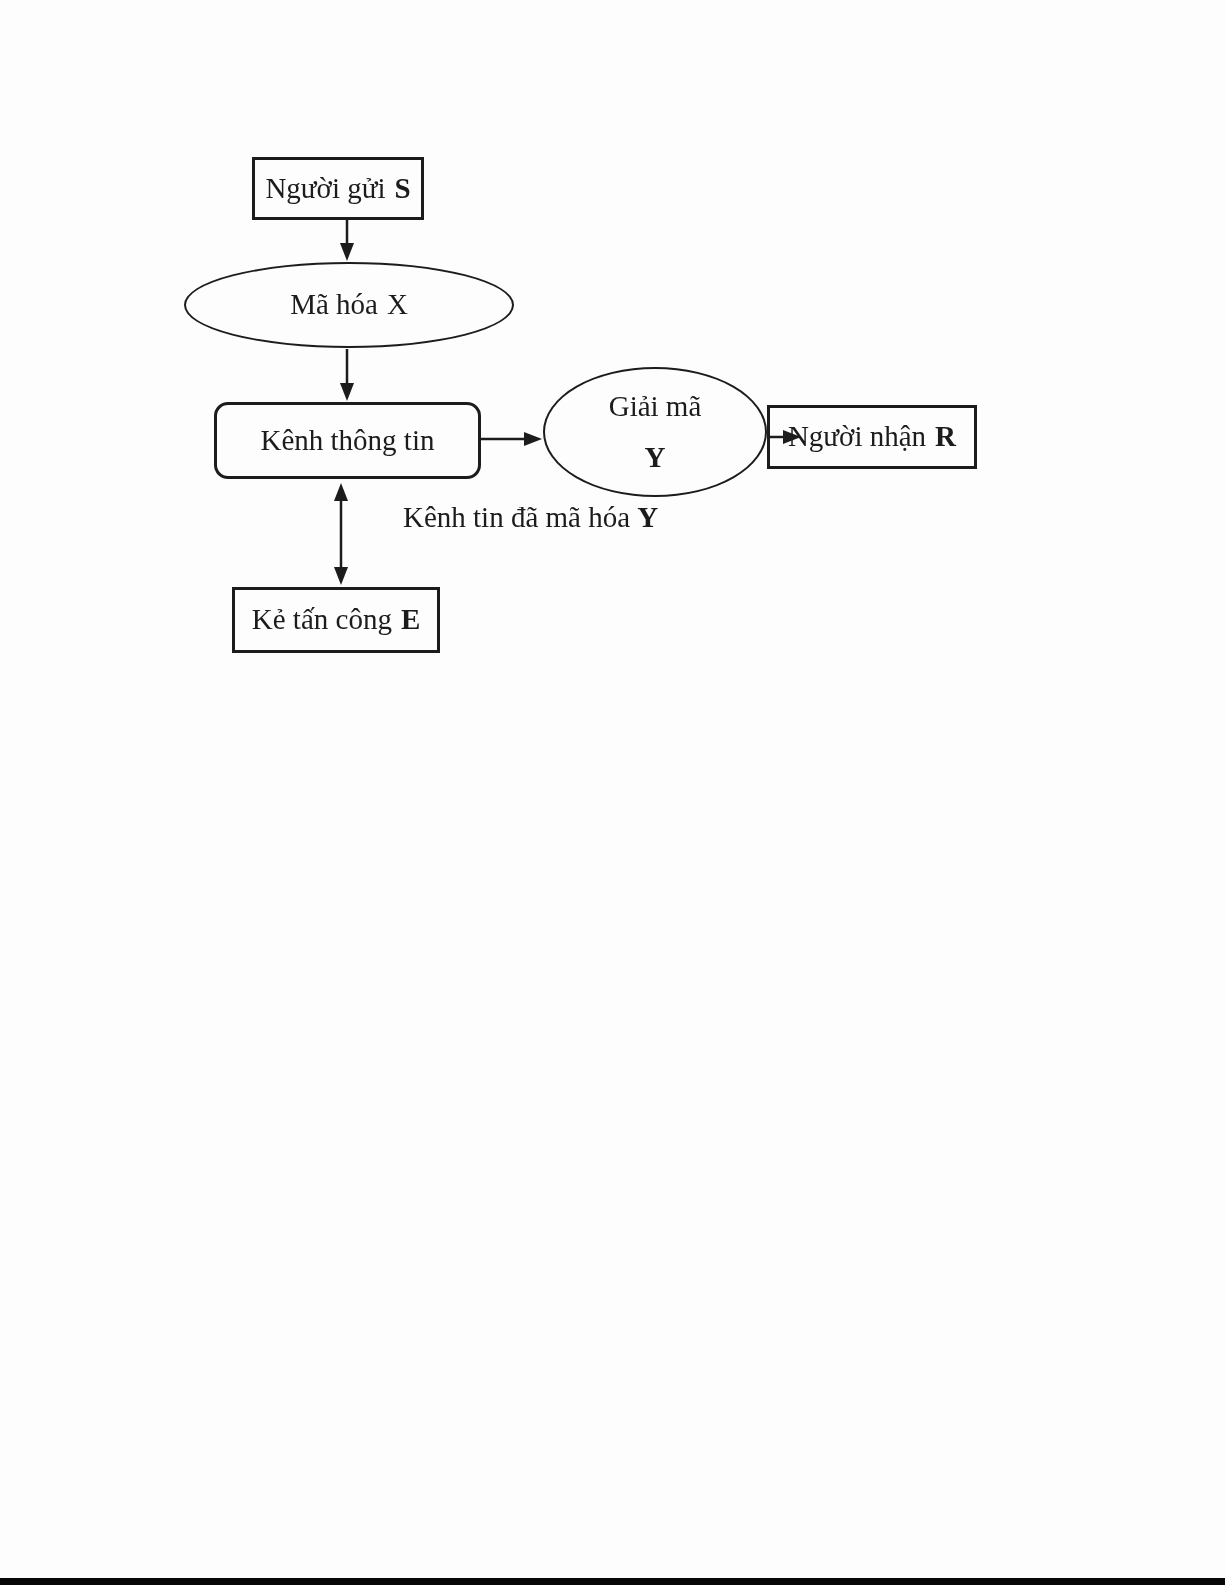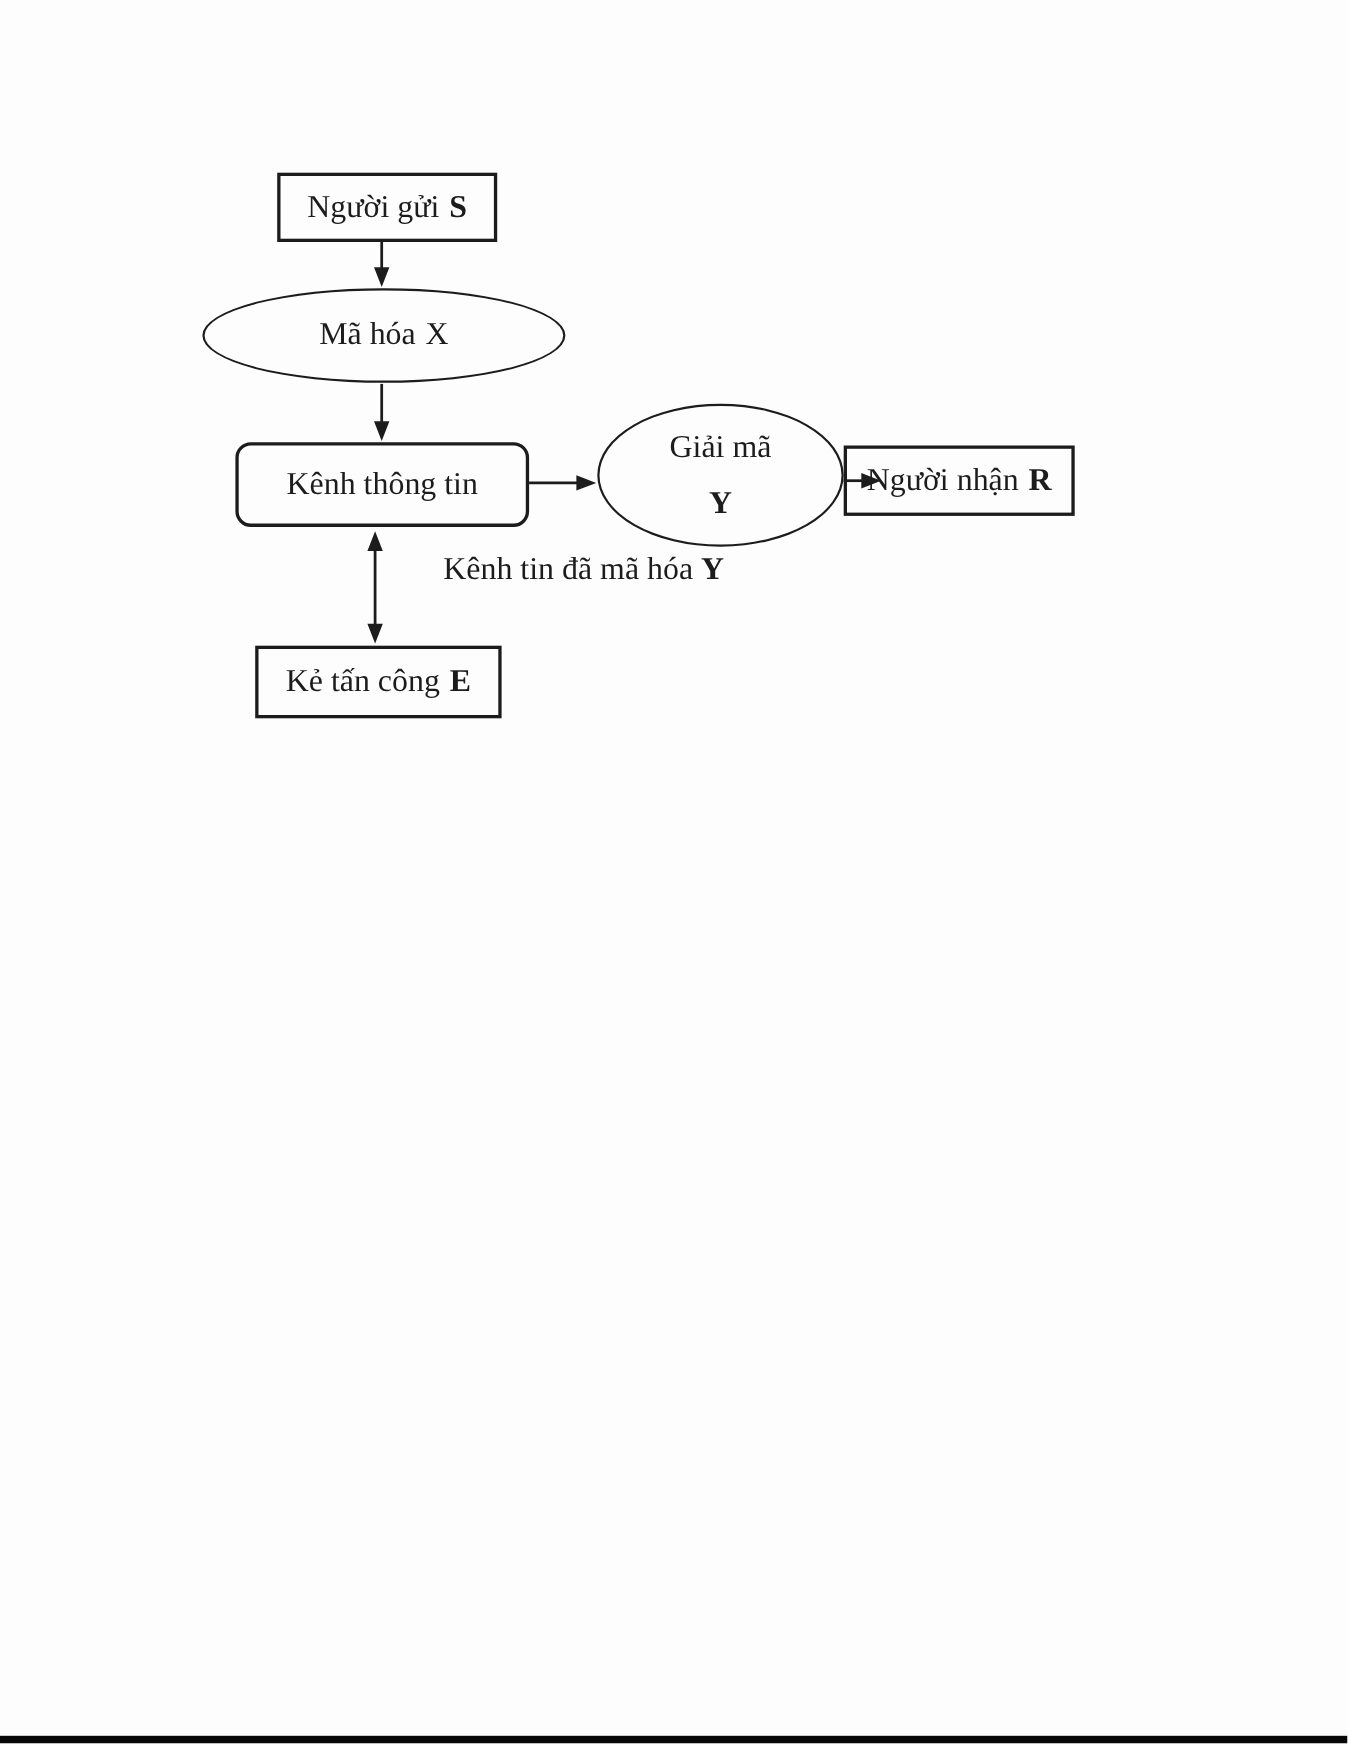--- a/index.html
+++ b/index.html
@@ -26,26 +26,26 @@
     gap:9px;
     font-size:29px;line-height:1.15;
     text-align:center;
     background:transparent;
   }
   .rect{border:3px solid var(--ink);}
   .ellipse{border:2px solid var(--ink);border-radius:50%;}
   .stack{flex-direction:column;gap:17px;}
   .sym{font-weight:bold;}
   .sym:empty{display:none;}
-  #node-sender  {left:252px;top:157px;width:200px;height:63px;}
+  #node-sender  {left:252px;top:157px;width:172px;height:63px;}
   #node-encoder {left:184px;top:262px;width:330px;height:86px;}
   #node-channel {left:214px;top:402px;width:267px;height:77px;border-radius:14px;}
   #node-decoder {left:543px;top:367px;width:224px;height:130px;}
   #node-receiver{left:767px;top:405px;width:210px;height:64px;}
-  #node-attacker{left:232px;top:587px;width:224px;height:66px;}
+  #node-attacker{left:232px;top:587px;width:208px;height:66px;}
   .edge-label{
     position:absolute;left:403px;top:501px;width:300px;
     font-size:29px;
     white-space:nowrap;
   }
   .bottom-bar{
     position:absolute;left:0;top:1578px;width:1225px;height:7px;
     background:#070707;
   }
 </style>

